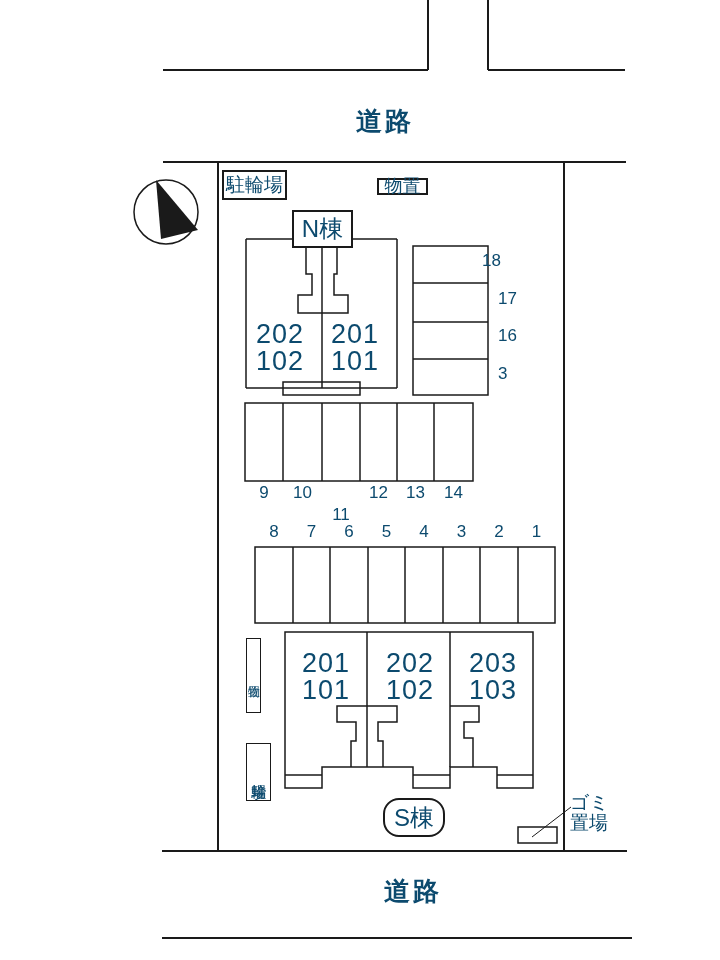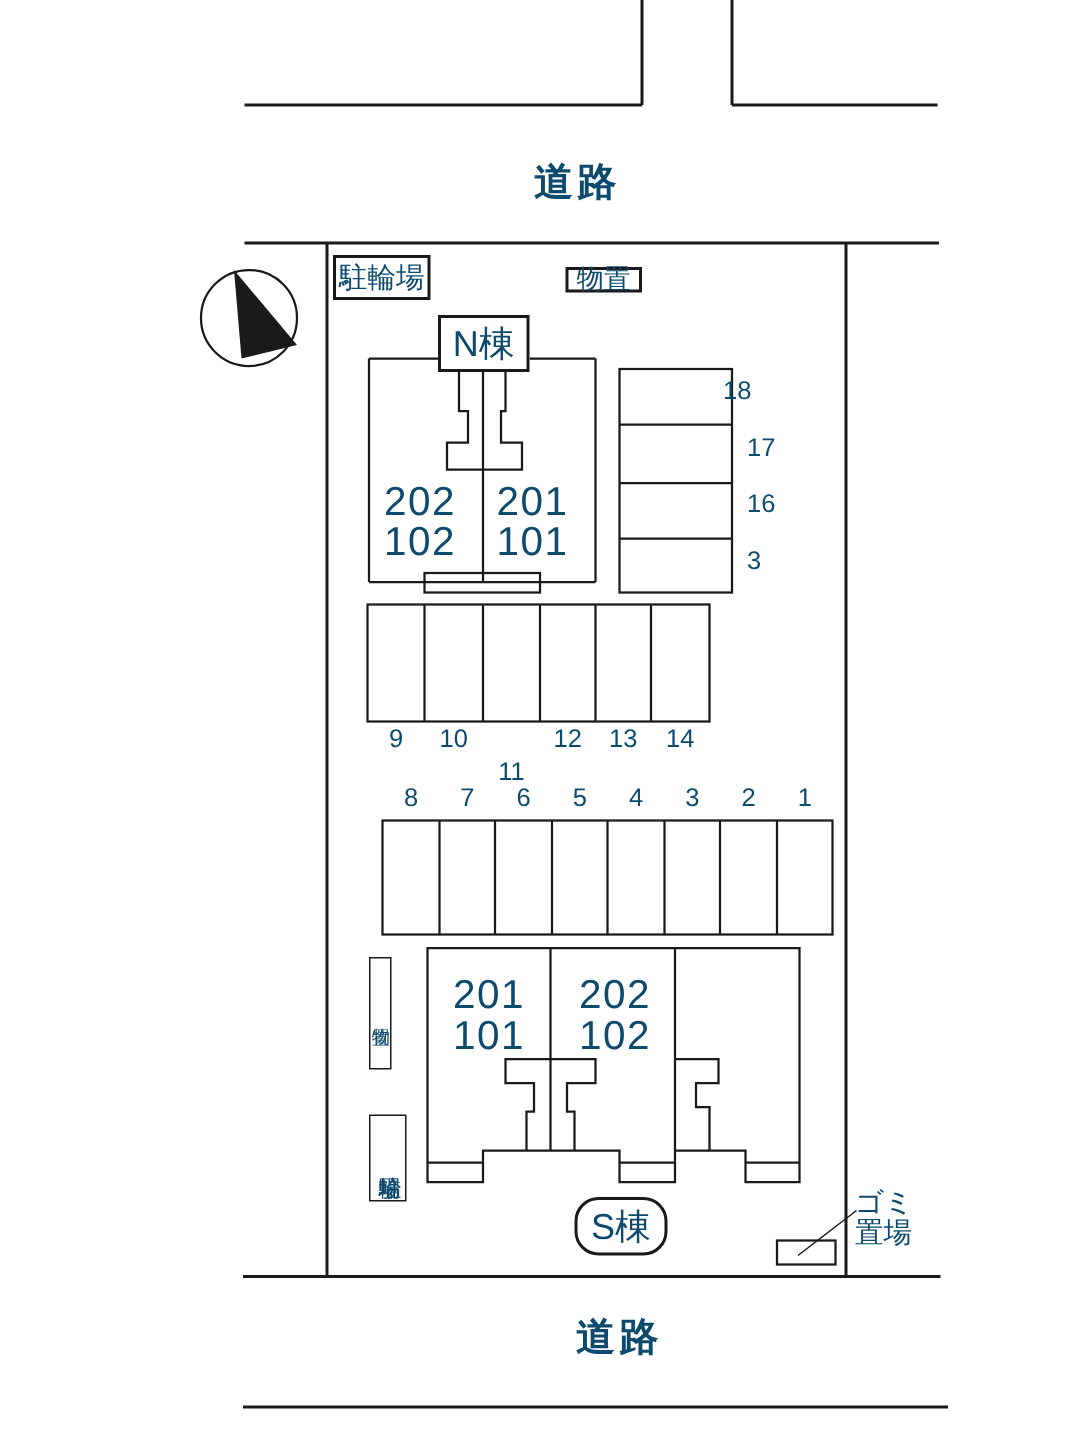--- a/index.html
+++ b/index.html
@@ -105,20 +105,24 @@
   </div>
 
   <div class="lbl col units" style="left:281px;top:650px;width:90px;">
     <span>201</span>
     <span>101</span>
   </div>
   <div class="lbl col units" style="left:365px;top:650px;width:90px;">
     <span>202</span>
     <span>102</span>
   </div>
+  <div class="lbl col units" style="left:448px;top:650px;width:90px;">
+    <span>203</span>
+    <span>103</span>
+  </div>
 
   <div class="lbl num" style="left:482px;top:253px;width:28px;height:16px;justify-content:flex-start;">18</div>
   <div class="lbl num" style="left:498px;top:291px;width:28px;height:16px;justify-content:flex-start;">17</div>
   <div class="lbl num" style="left:498px;top:328px;width:28px;height:16px;justify-content:flex-start;">16</div>
   <div class="lbl num" style="left:498px;top:366px;width:28px;height:16px;justify-content:flex-start;">3</div>
 
   <div class="lbl num" style="left:245px;top:484px;width:38px;height:18px;">9</div>
   <div class="lbl num" style="left:283px;top:484px;width:39px;height:18px;">10</div>
   <div class="lbl num" style="left:322px;top:484px;width:38px;height:18px;margin-top:22px;">11</div>
   <div class="lbl num" style="left:360px;top:484px;width:37px;height:18px;">12</div>

